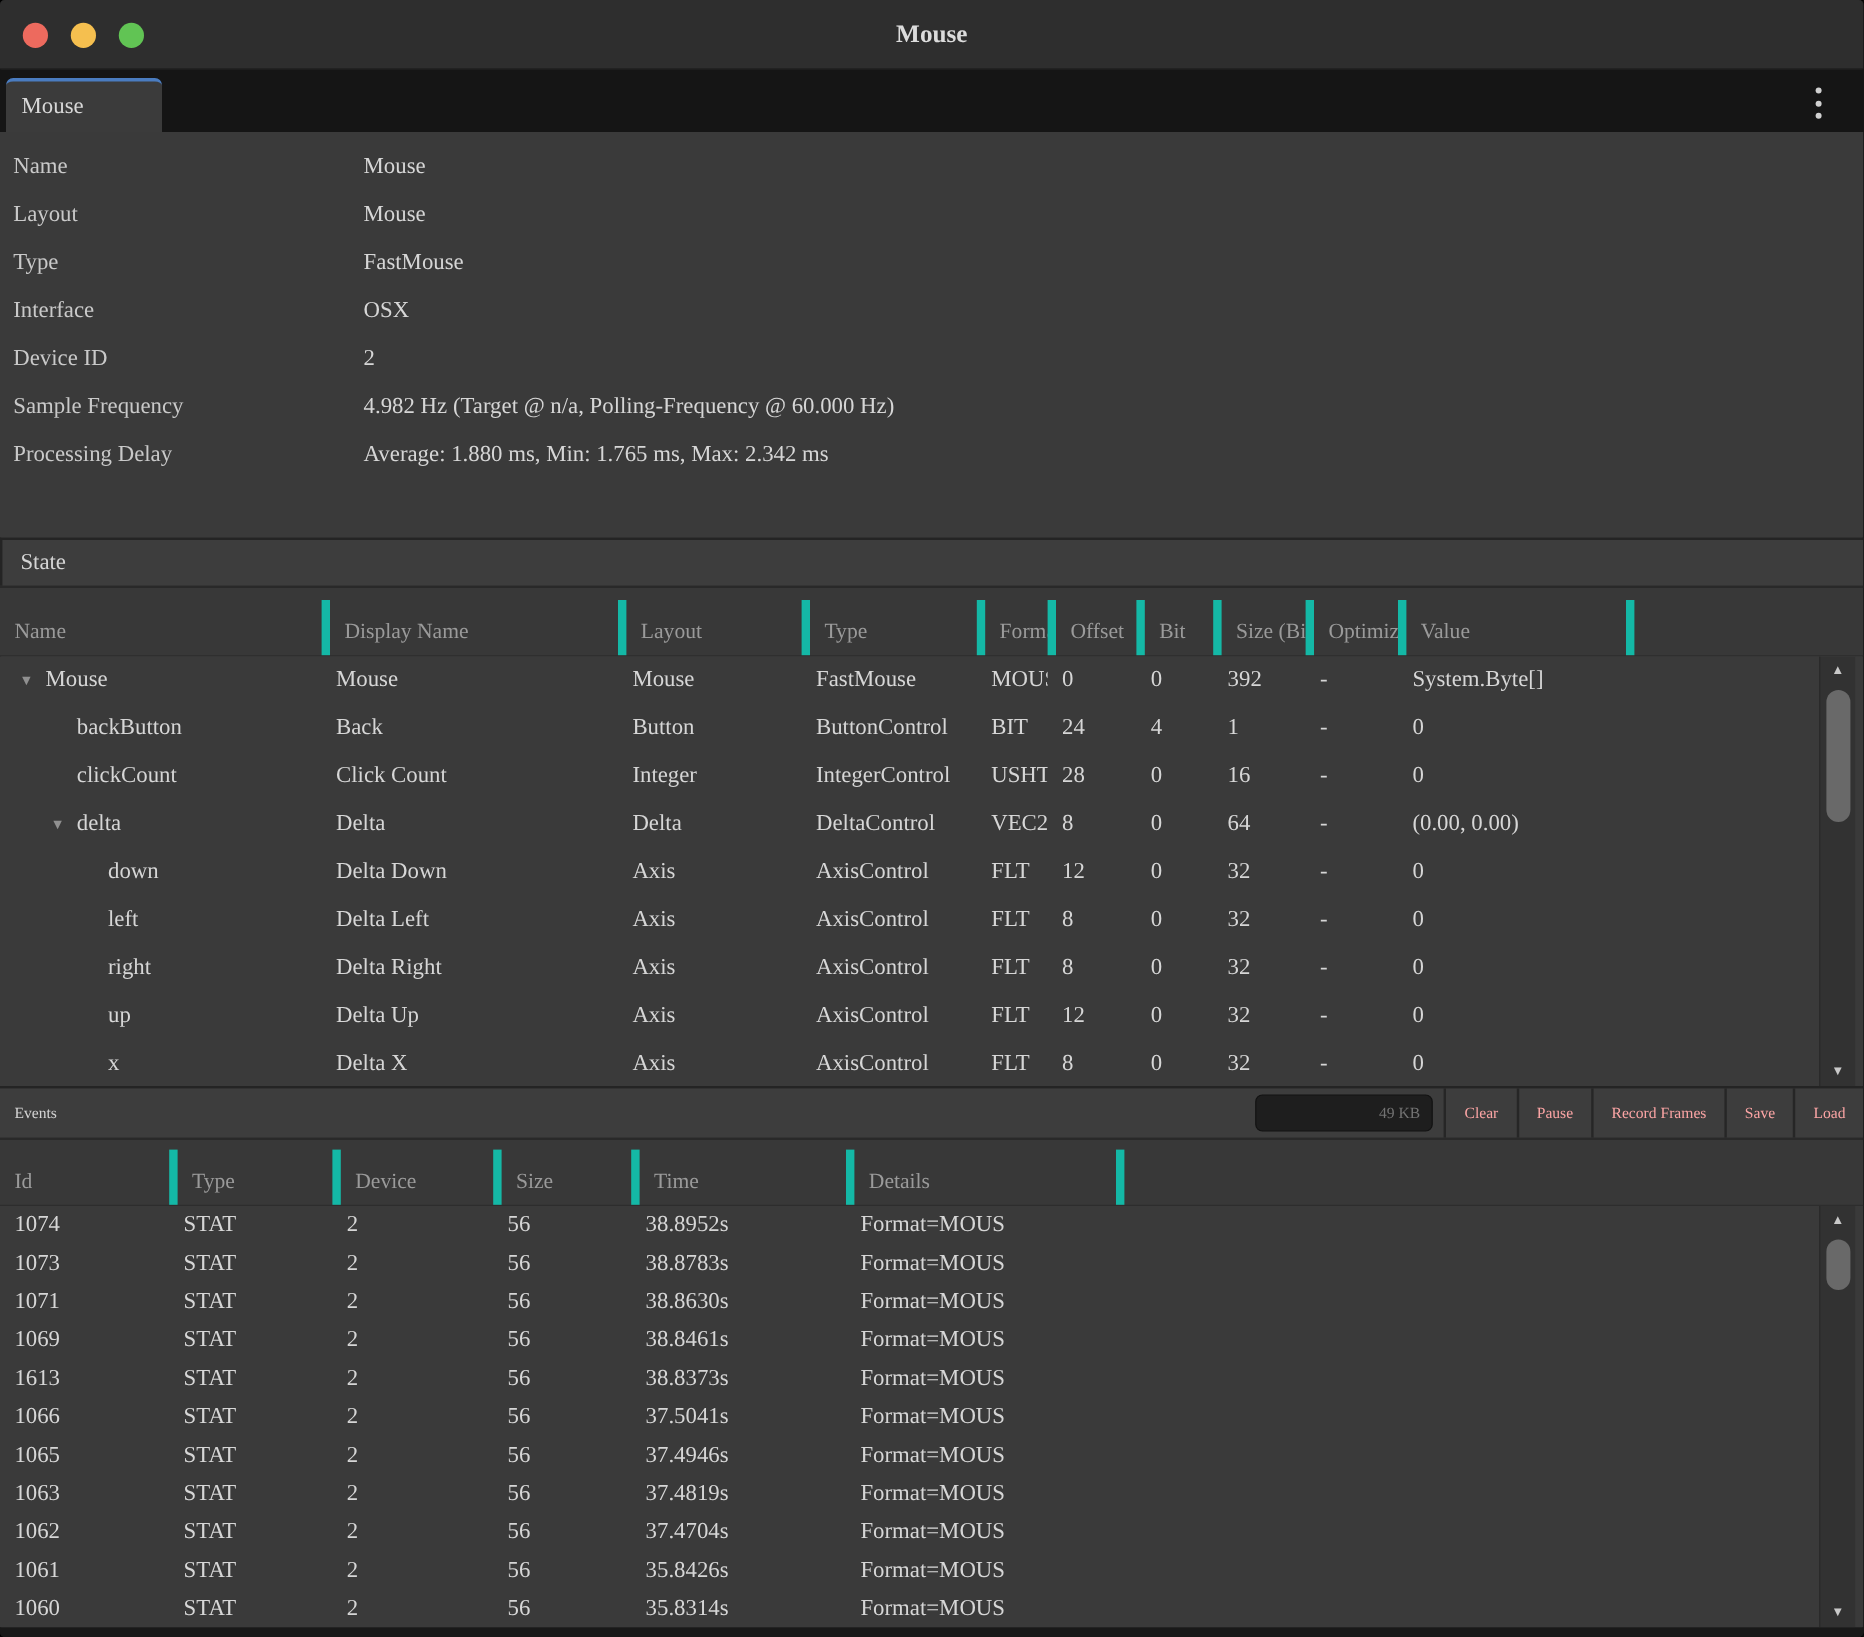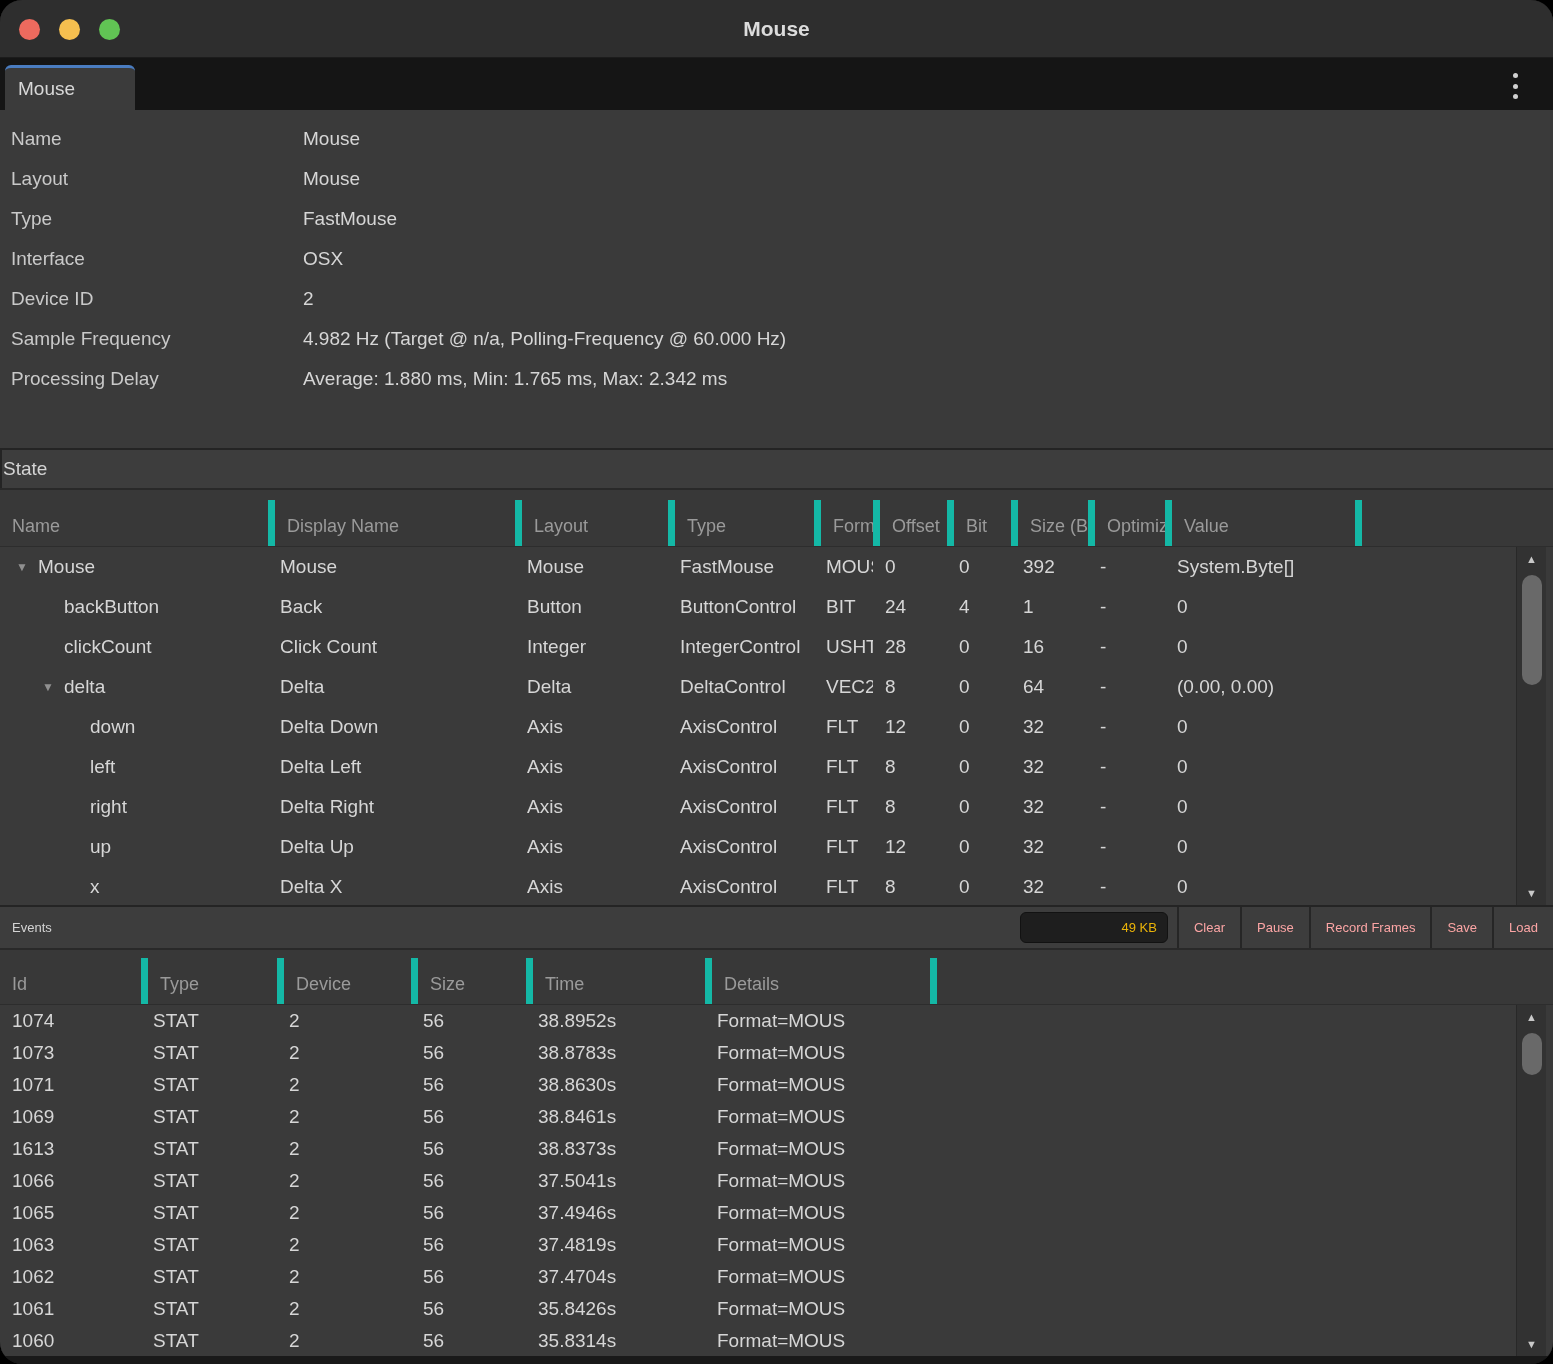--- a/index.html
+++ b/index.html
@@ -1,19 +1,19 @@
 <!DOCTYPE html>
 <html><head>
 <meta charset="utf-8">
 <style>
   html,body{margin:0;padding:0;background:#000;}
   .window{
     width:1553px;height:1364px;position:relative;overflow:hidden;
-    border-radius:22px;background:#3a3a3a;
-    font-family:Liberation Sans, sans-serif;
+    border-radius:4px;background:#3a3a3a;
+    font-family:Liberation Serif, serif;
     box-shadow:inset 0 0 0 1px #101010;
   }
   
   .titlebar{height:58px;background:#2e2e2e;position:relative;
     display:flex;align-items:center;justify-content:center;border-bottom:1px solid #1c1c1c;box-sizing:border-box;}
   .traffic{position:absolute;left:19px;top:19px;display:flex;gap:19px;}
   .light{width:21px;height:21px;border-radius:50%;}
   .light.red{background:#ed6a5e;}
   .light.yellow{background:#f5bf4f;}
   .light.green{background:#61c454;}
@@ -29,21 +29,21 @@
   
   .info{height:338px;background:#3a3a3a;padding-top:9px;box-sizing:border-box;}
   .info-row{height:40px;display:flex;align-items:center;font-size:19px;}
   .info-label{width:303px;padding-left:11px;color:#c9c9c9;box-sizing:border-box;flex-shrink:0;}
   .info-value{color:#d6d6d6;white-space:nowrap;}
   
   .section-bar{height:42px;background:#3d3d3d;border-top:2px solid #242424;border-bottom:2px solid #292929;
     display:flex;align-items:center;font-size:19px;color:#d4d4d4;box-sizing:border-box;}
   .section-title{padding-left:12px;flex:1;}
   .state-btn{align-self:stretch;display:flex;align-items:center;border-left:2px solid #242424;
-    padding:0 14px 0 1px;color:#d4d4d4;}
+    padding:0 14px 0 15px;color:#d4d4d4;}
   
   .thead{background:#383838;display:flex;align-items:flex-end;border-bottom:1px solid #2d2d2d;box-sizing:border-box;}
   .thead.controls{height:57px;}
   .thead.events{height:55px;}
   .hcell{font-size:18px;color:#9a9a9a;height:46px;display:flex;align-items:flex-end;
     padding:0 0 9px 12px;box-sizing:border-box;white-space:nowrap;overflow:hidden;flex-shrink:0;}
   .hcell + .hcell{border-left:7px solid #14b8a6;}
   .hfill{flex:1;}
   
   .cc0{width:268px;}.cc1{width:247px;}.cc2{width:153px;}.cc3{width:146px;}
@@ -68,21 +68,21 @@
   .scroll-arrow{height:24px;display:flex;align-items:center;justify-content:center;
     font-size:11px;color:#c9c9c9;flex-shrink:0;}
   .scroll-arrow.down{margin-top:auto;}
   .thumb{width:20px;border-radius:10px;background:#696969;flex-shrink:0;}
   .thumb.controls-thumb{height:110px;margin-top:4px;}
   .thumb.events-thumb{height:42px;margin-top:4px;}
   
   .events-bar{height:45px;background:#3d3d3d;border-top:2px solid #242424;border-bottom:2px solid #292929;
     display:flex;align-items:center;font-size:13px;color:#d4d4d4;box-sizing:border-box;}
   .size-field{width:148px;height:31px;background:#1e1e1e;border:1px solid #121212;border-radius:6px;
-    color:#eab308;display:flex;align-items:center;justify-content:flex-end;
+    color:#737373;display:flex;align-items:center;justify-content:flex-end;
     padding-right:10px;box-sizing:border-box;margin-left:auto;margin-right:9px;}
   .ebtn{align-self:stretch;display:flex;align-items:center;padding:0 15px;
     border-left:2px solid #262626;color:#fca5a5;}
   
   .bottom-strip{height:8px;background:#191919;}
 </style>
 </head>
 <body>
 
 <div class="window">

